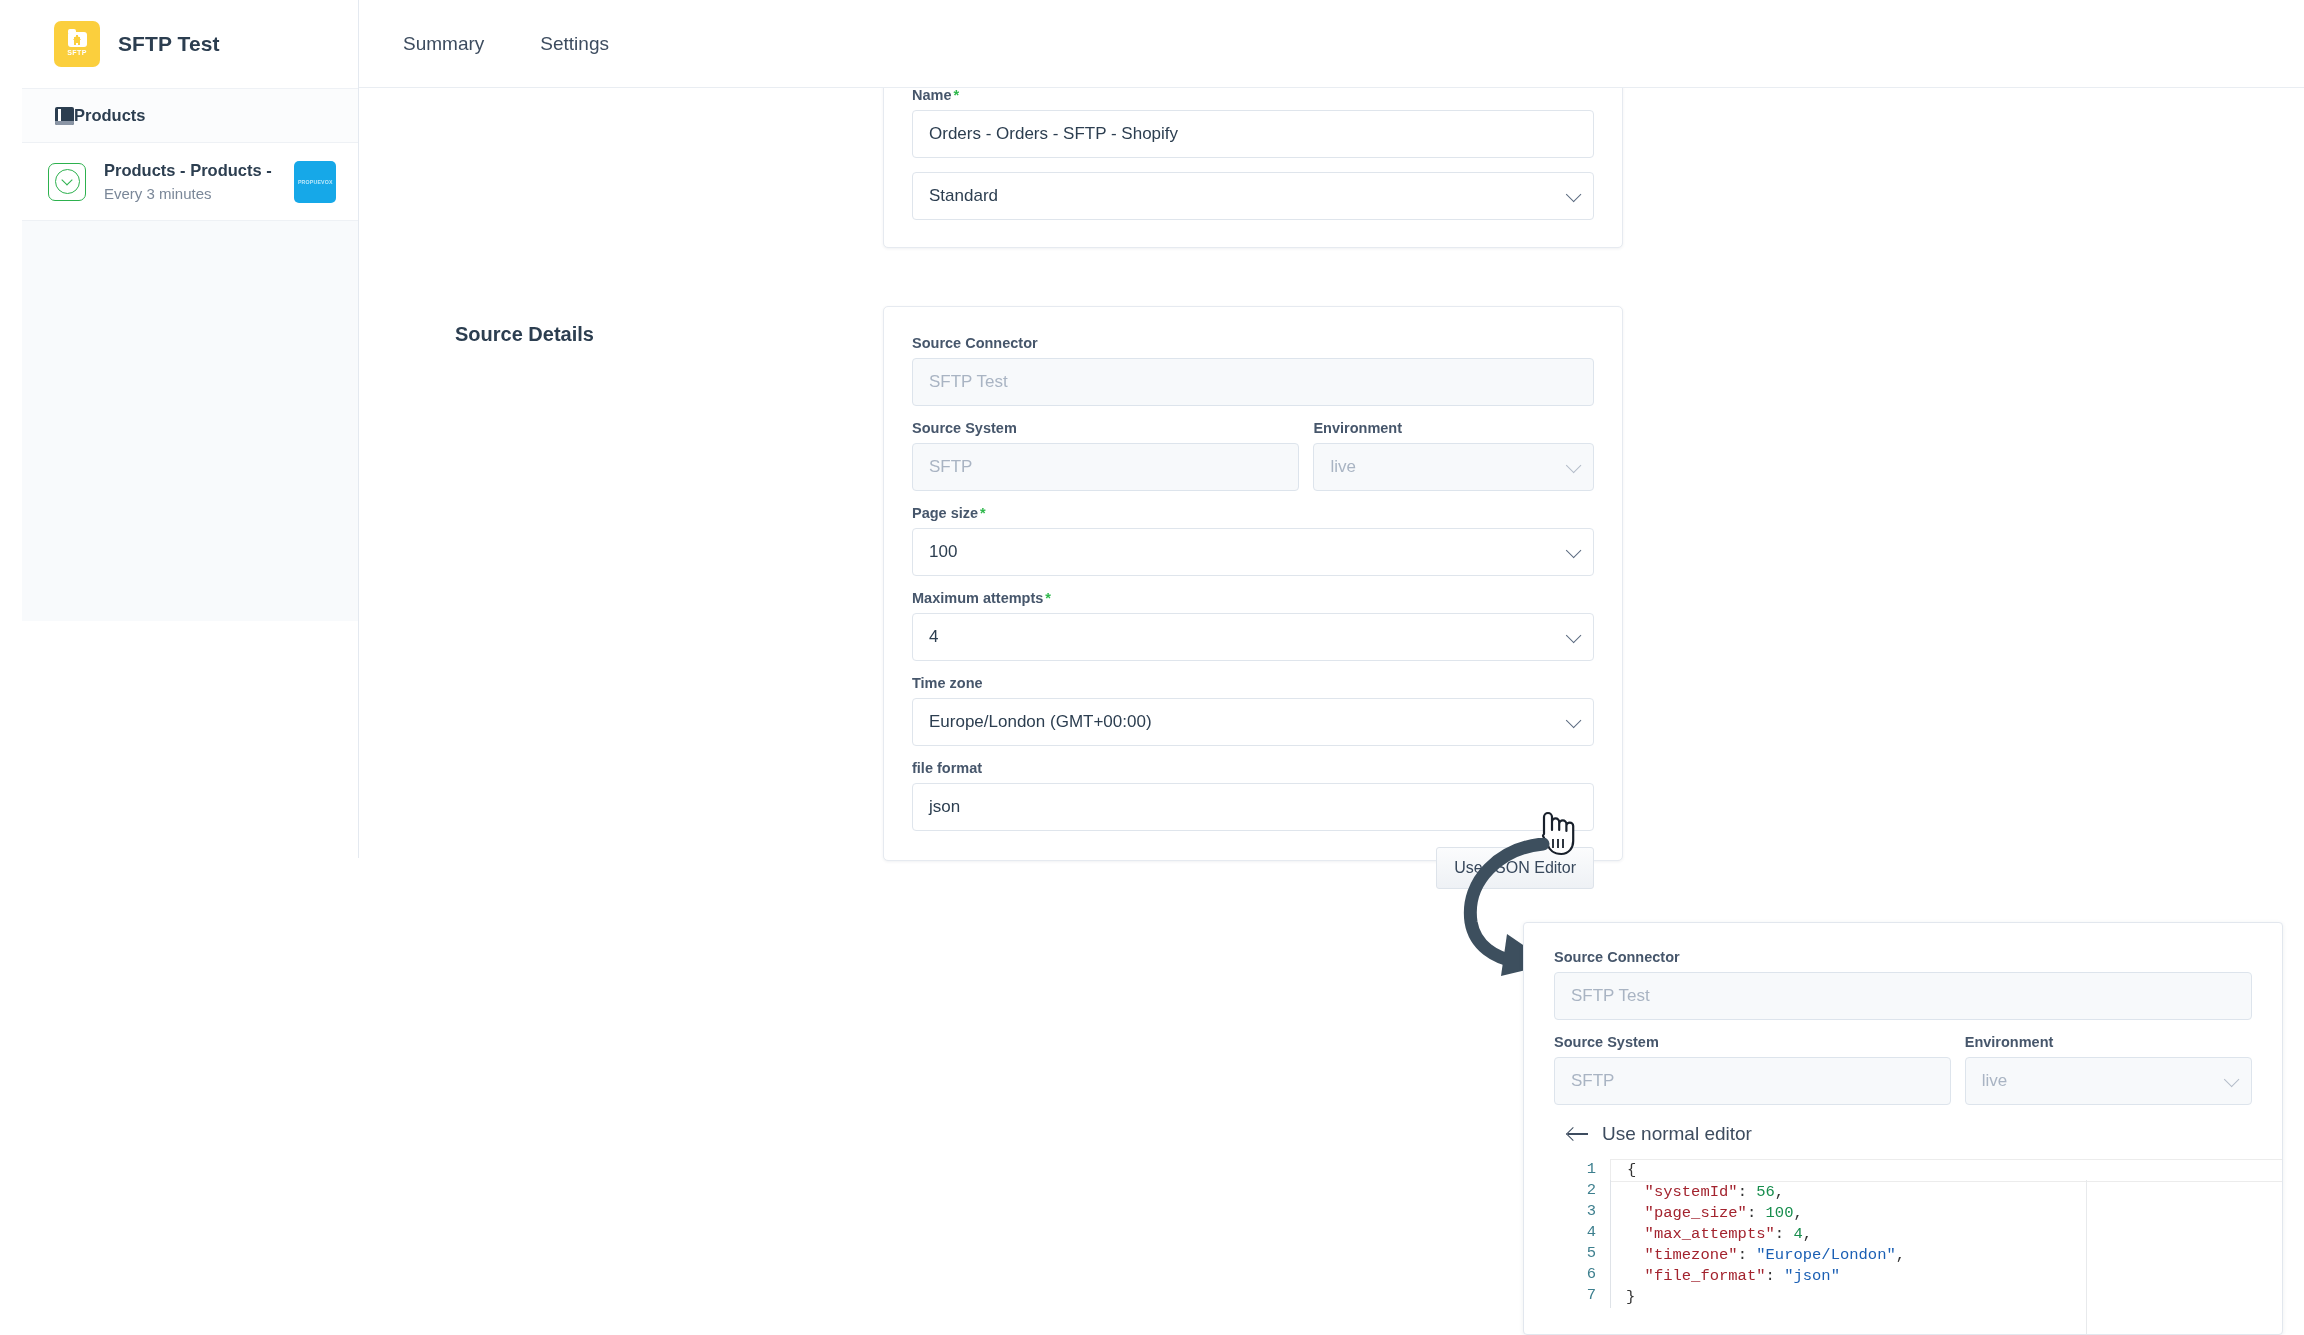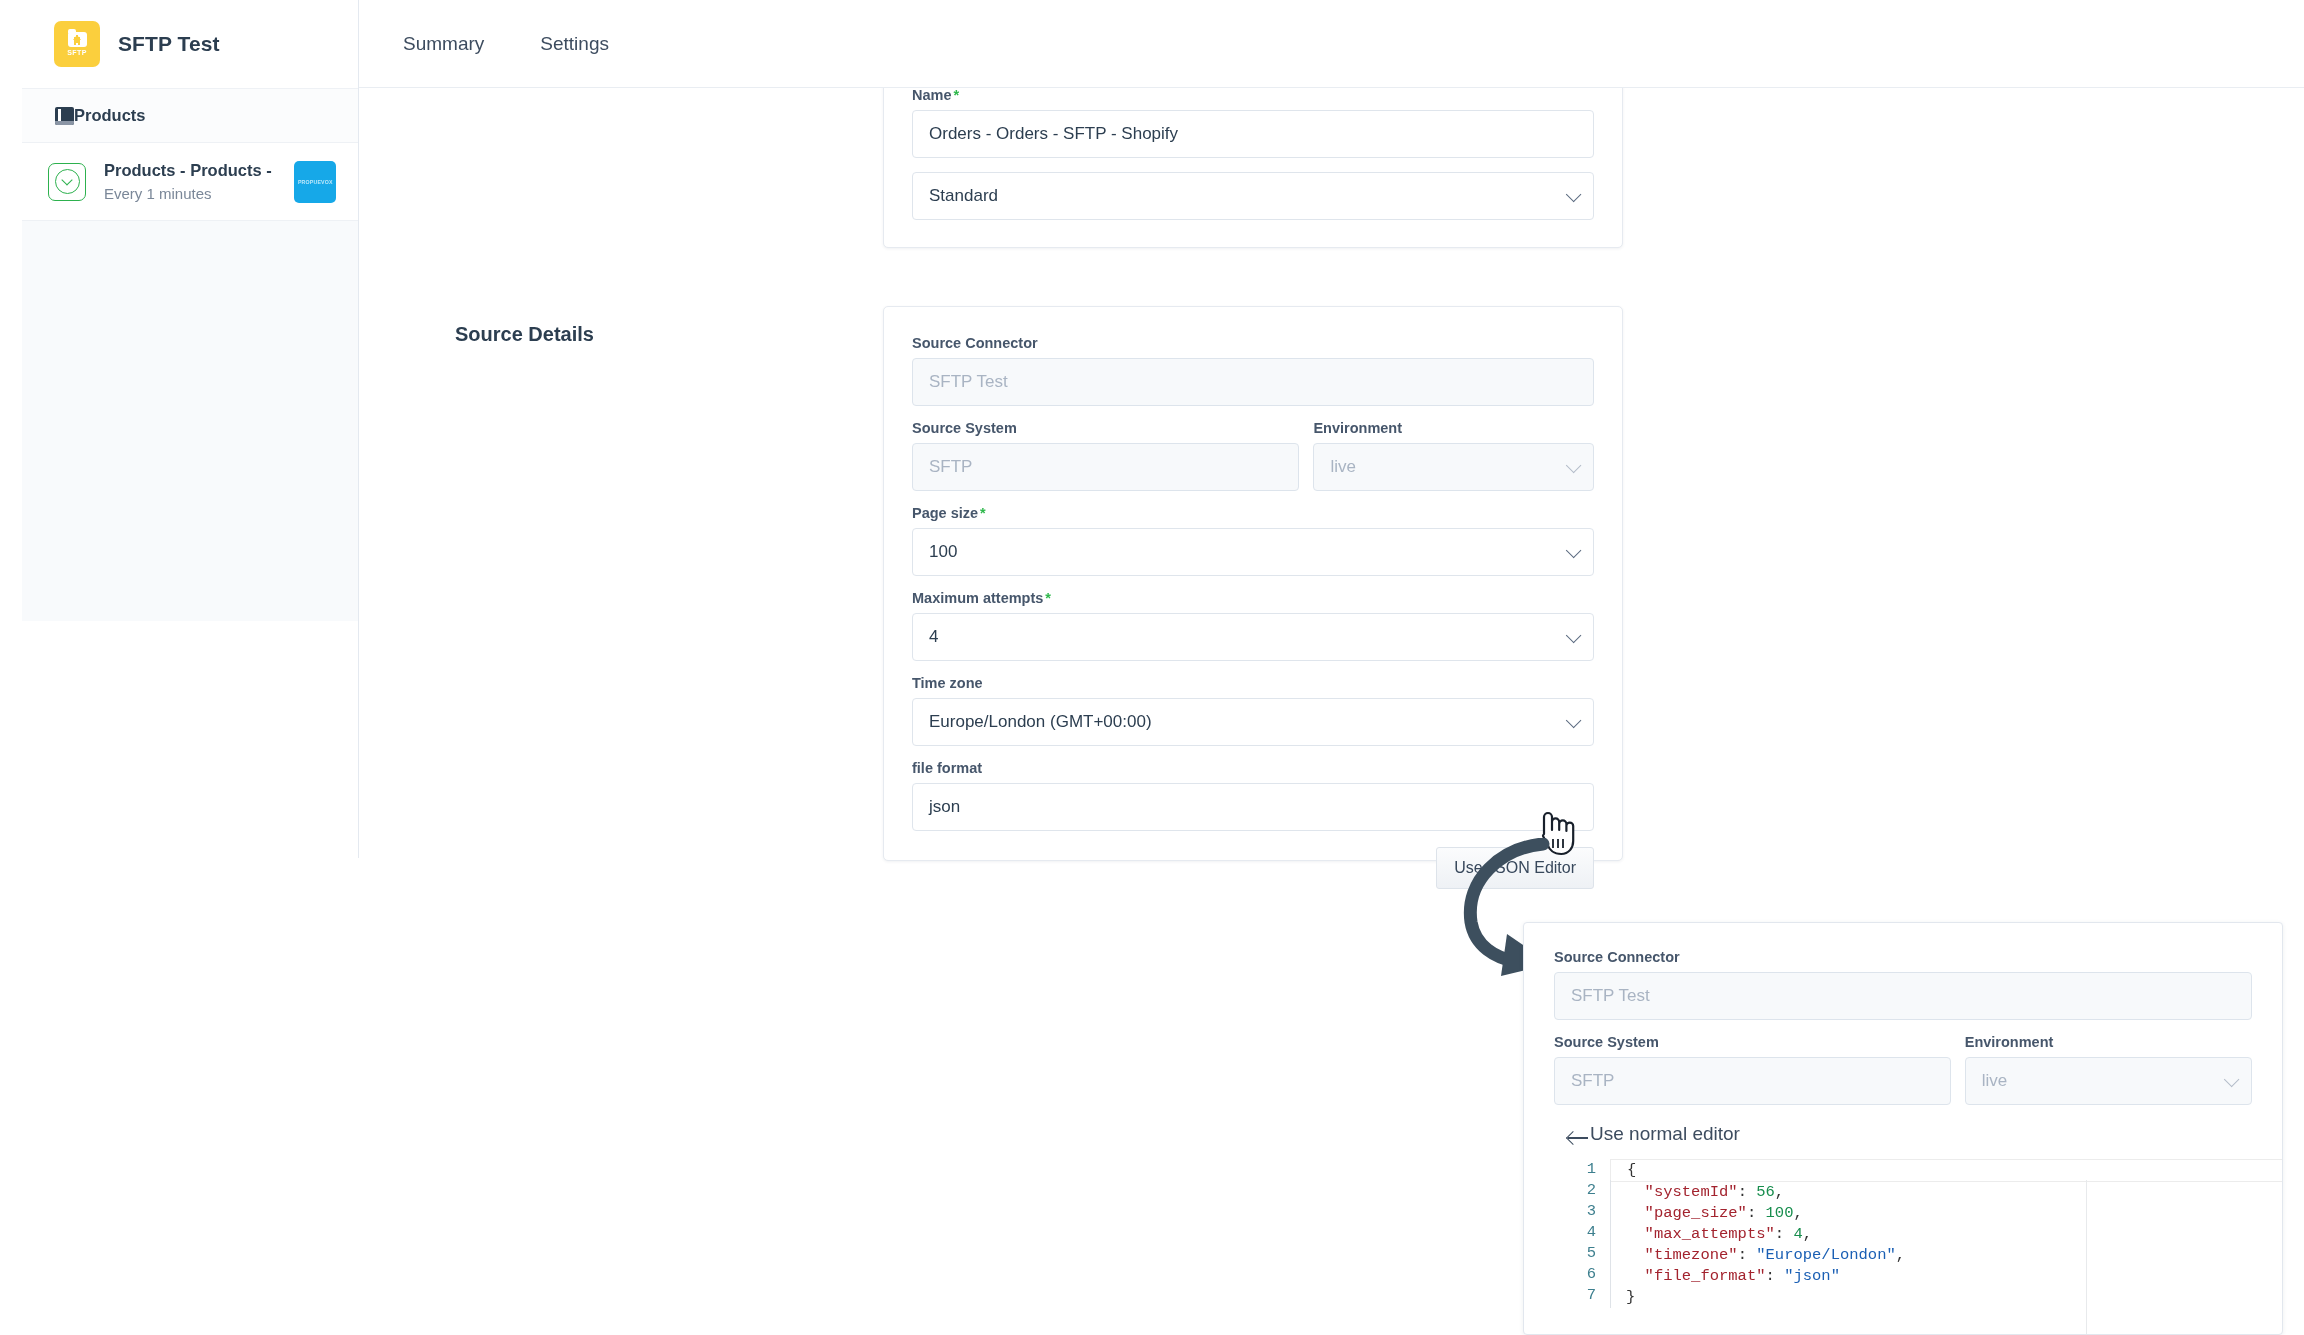--- a/index.html
+++ b/index.html
@@ -175,21 +175,21 @@
   .anno-arrow { position: absolute; left: 1455px; top: 838px; pointer-events: none; }
 
   
   .json-panel {
     position: absolute; left: 1523px; top: 922px; width: 760px; height: 413px;
     background: #ffffff; border: 1px solid #e2e7ee; border-radius: 4px;
     box-shadow: 0 1px 4px rgba(40,60,90,.08);
     padding: 26px 30px 0 30px; overflow: hidden;
   }
   .back-link {
-    display: flex; align-items: flex-end; gap: 2px; margin: 18px 0 14px 14px;
+    display: flex; align-items: center; gap: 14px; margin: 18px 0 14px 14px;
     cursor: pointer;
   }
   .back-arrow { width: 20px; height: 14px; position: relative; flex: 0 0 auto; }
   .back-arrow:before {
     content: ""; position: absolute; left: 0; top: 6px; width: 20px; height: 1.8px;
     background: #3d4c5f;
   }
   .back-arrow:after {
     content: ""; position: absolute; left: 0; top: 2px; width: 9px; height: 9px;
     border-left: 1.8px solid #3d4c5f; border-bottom: 1.8px solid #3d4c5f;
@@ -250,21 +250,21 @@
     </div>
 
     <div class="sidebar-item">
       <div class="status-icon">
         <div class="ring">
             <div class="chev"></div>
           </div>
       </div>
       <div class="item-text">
         <div class="item-title">Products - Products - SF...</div>
-        <div class="item-sub">Every 1 minutes</div>
+        <div class="item-sub">Every 3 minutes</div>
       </div>
       <div class="item-badge">
         <span>PROPUEVOX</span>
       </div>
     </div>
 
     <div class="sidebar-filler"></div>
   </div>
 
   <div class="topbar">

